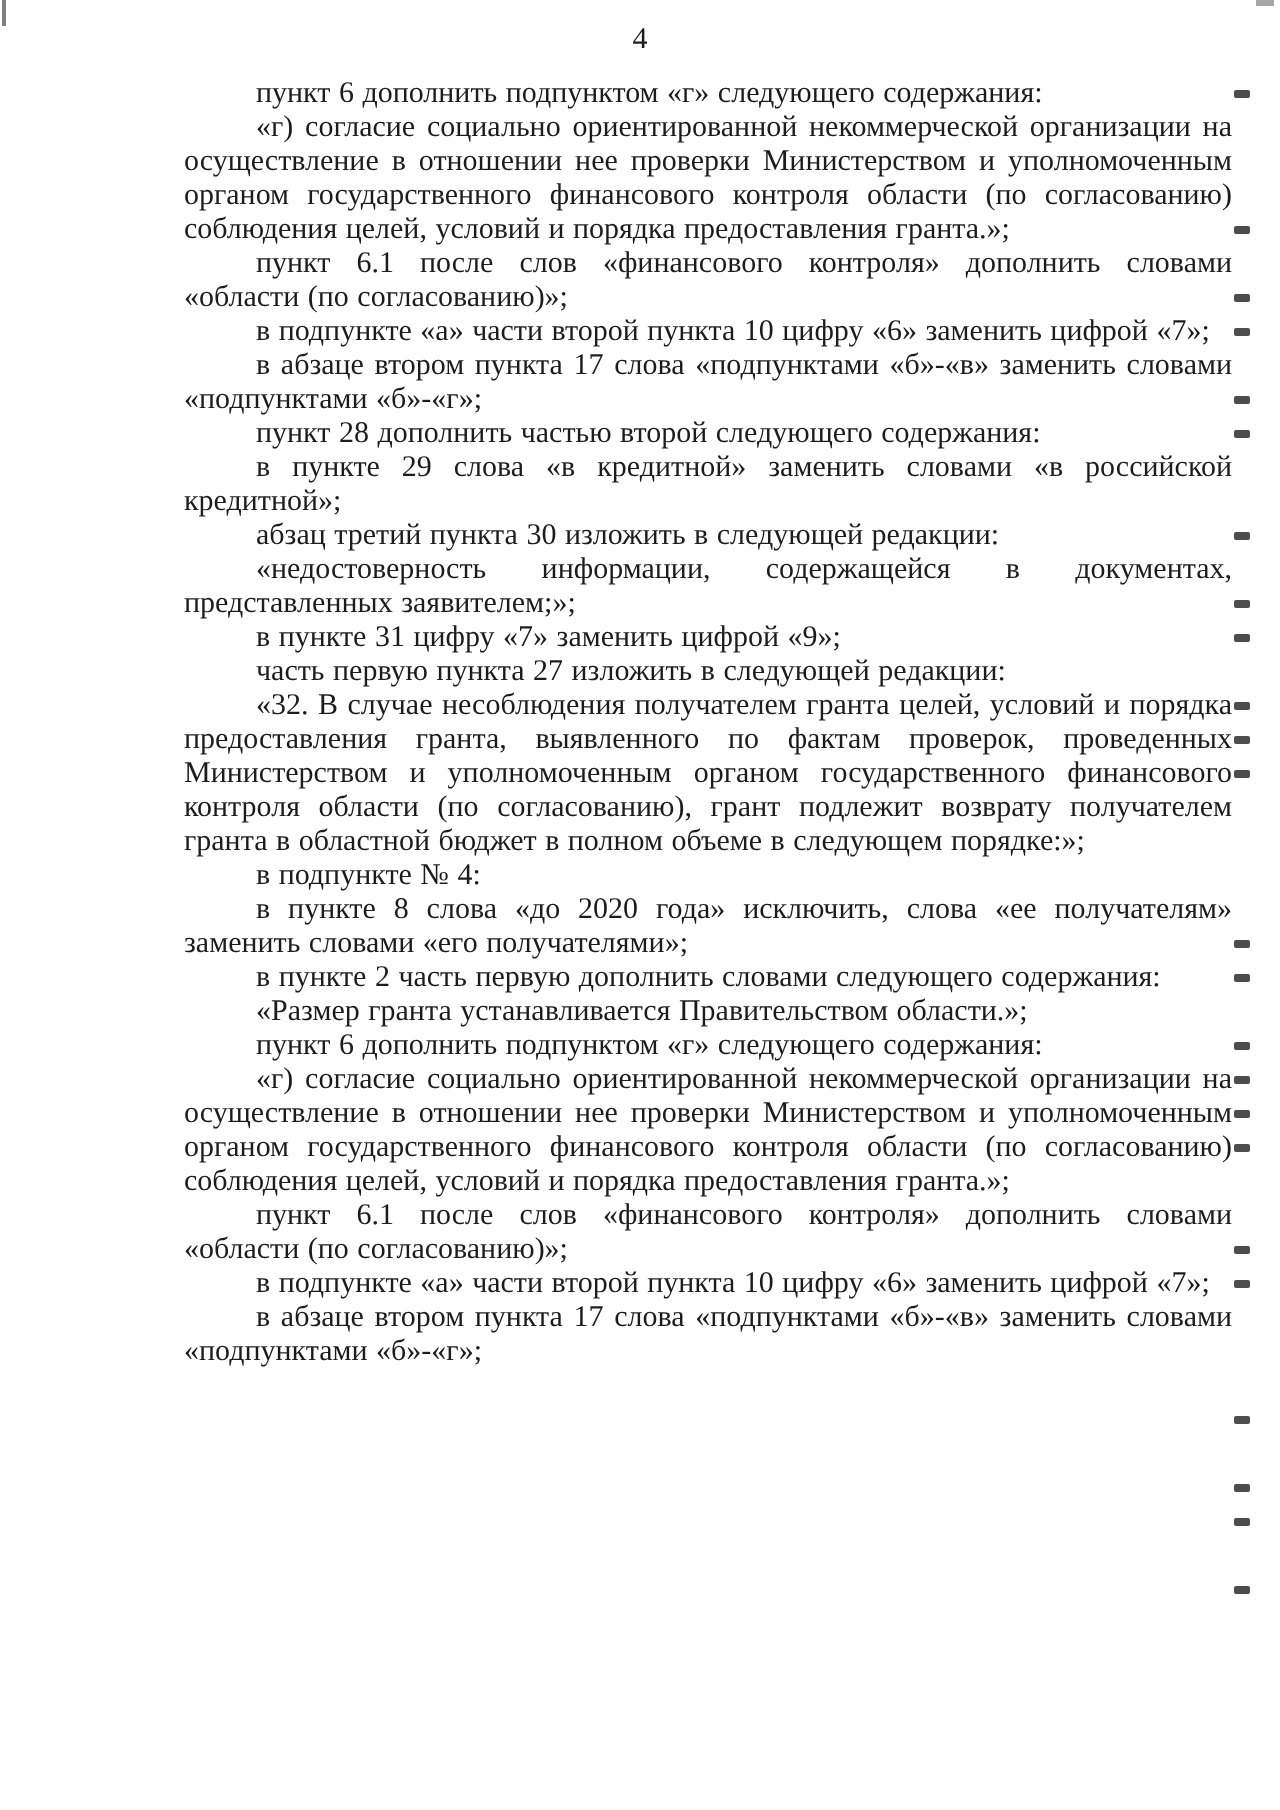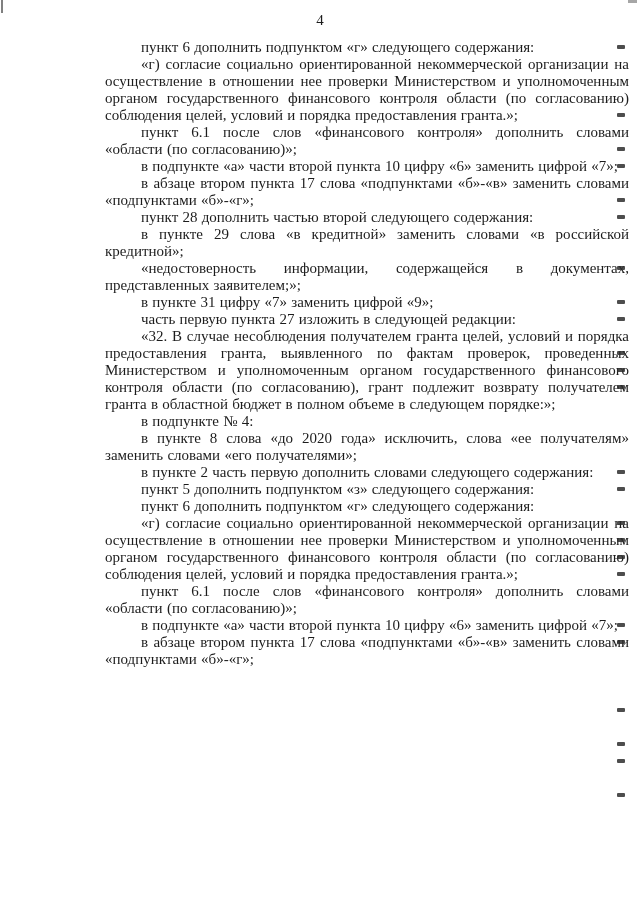--- a/index.html
+++ b/index.html
@@ -22,21 +22,21 @@
     left: 0;
     width: 100%;
     text-align: center;
     font-size: 15px;
     line-height: 17px;
     color: #1c1c1c;
   }
   .text-block {
     position: absolute;
     top: 39px;
-    left: 105px;
+    left: 92px;
     width: 524px;
     font-size: 15px;
     line-height: 17px;
     text-align: justify;
     hyphens: none;
   }
   .para {
     margin: 0;
     text-indent: 36px;
     word-spacing: 0.5px;
@@ -77,28 +77,29 @@
   <div class="corner-artifact-right"></div>
   <div class="page-number">4</div>
   <div class="text-block">
       <p class="para">пункт 6 дополнить подпунктом «г» следующего содержания:</p>
       <p class="para">«г) согласие социально ориентированной некоммерческой организации на осуществление в отношении нее проверки Министерством и уполномоченным органом государственного финансового контроля области (по согласованию) соблюдения целей, условий и порядка предоставления гранта.»;</p>
       <p class="para">пункт 6.1 после слов «финансового контроля» дополнить словами «области (по согласованию)»;</p>
       <p class="para">в подпункте «а» части второй пункта 10 цифру «6» заменить цифрой «7»;</p>
       <p class="para">в абзаце втором пункта 17 слова «подпунктами «б»-«в» заменить словами «подпунктами «б»-«г»;</p>
       <p class="para">пункт 28 дополнить частью второй следующего содержания:</p>
       <p class="para">в пункте 29 слова «в кредитной» заменить словами «в российской кредитной»;</p>
+      <p class="para">абзац третий пункта 30 изложить в следующей редакции:</p>
       <p class="para">«недостоверность информации, содержащейся в документах, представленных заявителем;»;</p>
       <p class="para">в пункте 31 цифру «7» заменить цифрой «9»;</p>
       <p class="para">часть первую пункта 27 изложить в следующей редакции:</p>
       <p class="para">«32. В случае несоблюдения получателем гранта целей, условий и порядка предоставления гранта, выявленного по фактам проверок, проведенных Министерством и уполномоченным органом государственного финансового контроля области (по согласованию), грант подлежит возврату получателем гранта в областной бюджет в полном объеме в следующем порядке:»;</p>
       <p class="para">в подпункте № 4:</p>
       <p class="para">в пункте 8 слова «до 2020 года» исключить, слова «ее получателям» заменить словами «его получателями»;</p>
       <p class="para">в пункте 2 часть первую дополнить словами следующего содержания:</p>
-      <p class="para">пункт 5 дополнить подпунктом «з» следующего содержания:</p>
+      <p class="para">«Размер гранта устанавливается Правительством области.»;</p>
       <p class="para">пункт 6 дополнить подпунктом «г» следующего содержания:</p>
       <p class="para">«г) согласие социально ориентированной некоммерческой организации на осуществление в отношении нее проверки Министерством и уполномоченным органом государственного финансового контроля области (по согласованию) соблюдения целей, условий и порядка предоставления гранта.»;</p>
       <p class="para">пункт 6.1 после слов «финансового контроля» дополнить словами «области (по согласованию)»;</p>
       <p class="para">в подпункте «а» части второй пункта 10 цифру «6» заменить цифрой «7»;</p>
       <p class="para">в абзаце втором пункта 17 слова «подпунктами «б»-«в» заменить словами «подпунктами «б»-«г»;</p>
     </div>
 <div class="scan-mark" style="top: 45px;"></div>
     <div class="scan-mark" style="top: 113px;"></div>
     <div class="scan-mark" style="top: 147px;"></div>
     <div class="scan-mark" style="top: 164px;"></div>

